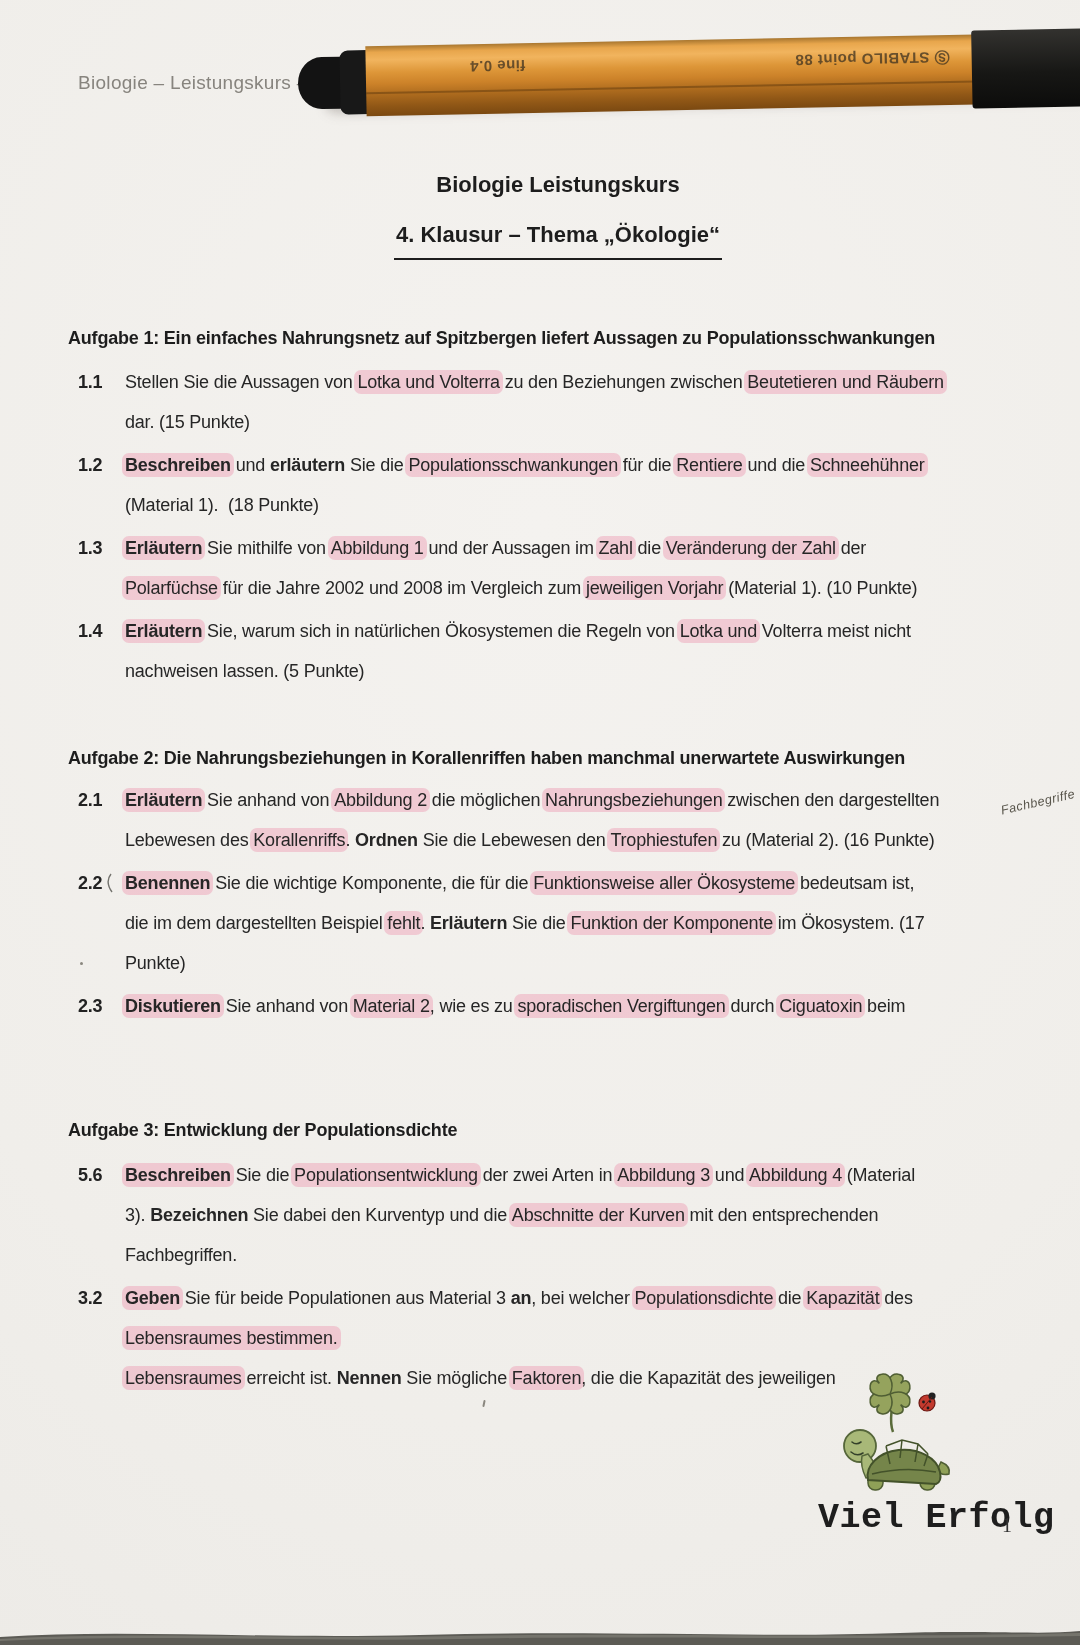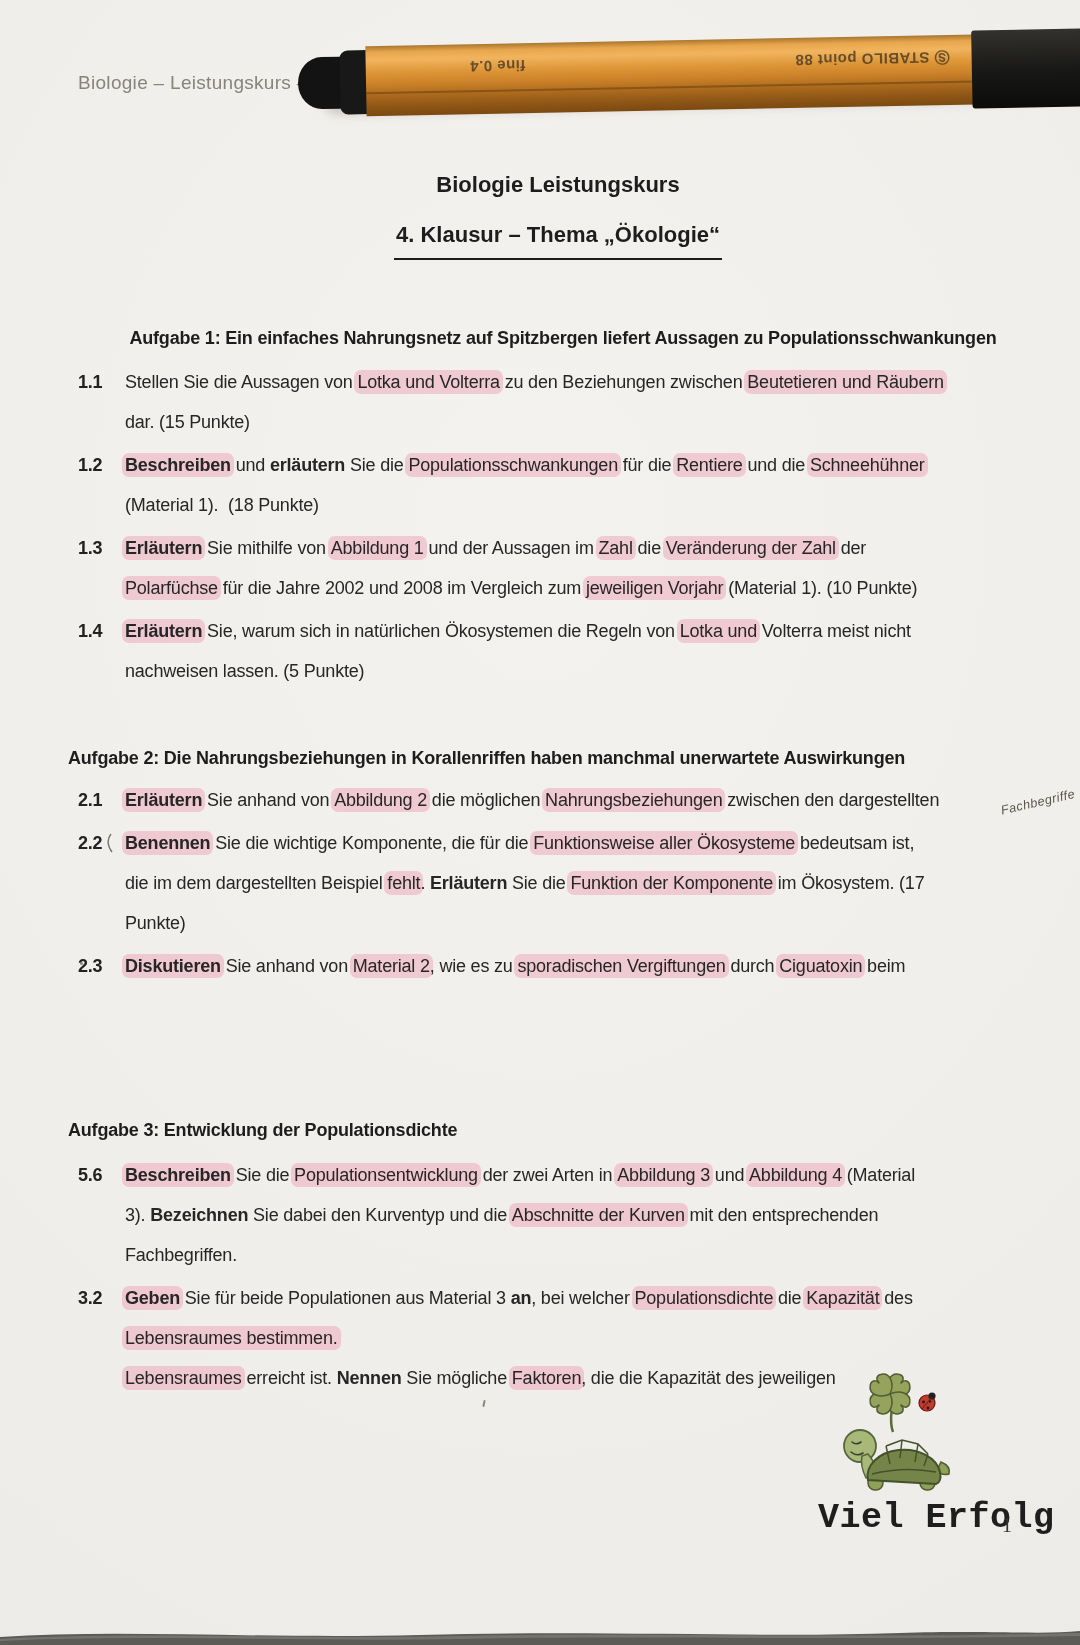--- a/index.html
+++ b/index.html
@@ -39,21 +39,21 @@
   #title-sub{top:215px;}
   #title-main .tshift,#title-sub .tshift{display:inline-block;transform:translateX(18px);}
   #title-sub .tshift{border-bottom:2.5px solid #1d1d1d;padding:0 2px 3px 2px;}
   
   .task-block{position:absolute;left:68px;width:990px;font-size:18px;color:#262626;
        letter-spacing:-.2px;}
   .task-block-1{top:318px;}
   .task-block-2{top:738px;}
   .task-block-3{top:1110px;}
   .task-heading{font-weight:700;line-height:40px;white-space:pre;color:#1d1d1d;}
-  .task-block-1 .task-heading{margin-bottom:4px;text-align:center;}
+  .task-block-1 .task-heading{margin-bottom:4px;}
   .task-block-2 .task-heading{margin-bottom:2px;}
   .task-block-3 .task-heading{margin-bottom:5px;}
   .item{margin-bottom:3px;}
   .row{display:flex;line-height:40px;}
   .num{flex:none;width:57px;padding-left:10px;box-sizing:border-box;font-weight:700;
        color:#222;display:flex;align-items:center;}
   .txt{white-space:pre;}
   .b{font-weight:700;}
   .h{background:rgba(236,140,168,.38);border-radius:7px;padding:2px 3px;margin:-2px -3px;}
   .hand-mark{margin-left:3px;opacity:.75;}
@@ -142,20 +142,24 @@
             <span class="txt"><span>nachweisen lassen. (5 Punkte)</span></span>
           </div>
         </div>
       </div>
       <div class="task-block task-block-2">
         <div class="task-heading">Aufgabe 2: Die Nahrungsbeziehungen in Korallenriffen haben manchmal unerwartete Auswirkungen</div>
         <div class="item">
           <div class="row">
             <span class="num">2.1</span>
             <span class="txt"><span class="b h">Erläutern</span><span> Sie anhand von </span><span class="h">Abbildung 2</span><span> die möglichen </span><span class="h">Nahrungsbeziehungen</span><span> zwischen den dargestellten</span></span>
+          </div>
+          <div class="row">
+            <span class="num"></span>
+            <span class="txt"><span>Lebewesen des </span><span class="h">Korallenriffs</span><span>. </span><span class="b">Ordnen</span><span> Sie die Lebewesen den </span><span class="h">Trophiestufen</span><span> zu (Material 2). (16 Punkte)</span></span>
           </div>
         </div>
         <div class="item">
           <div class="row">
             <span class="num">2.2<svg width="9" height="20" viewBox="0 0 9 20" class="hand-mark">
                 <path d="M6,1 C2,6 2,12 7,19" fill="none" stroke="#4a4a44" stroke-width="1.4"></path>
               </svg></span>
             <span class="txt"><span class="b h">Benennen</span><span> Sie die wichtige Komponente, die für die </span><span class="h">Funktionsweise aller Ökosysteme</span><span> bedeutsam ist,</span></span>
           </div>
           <div class="row">

